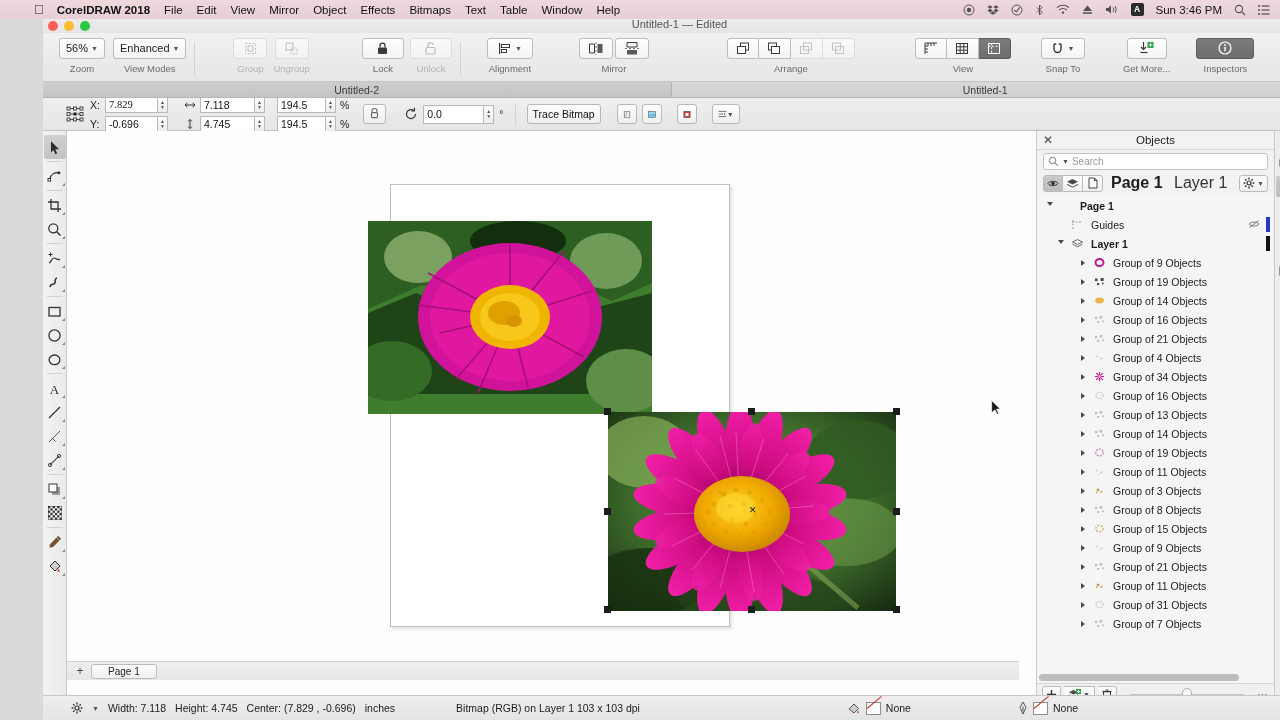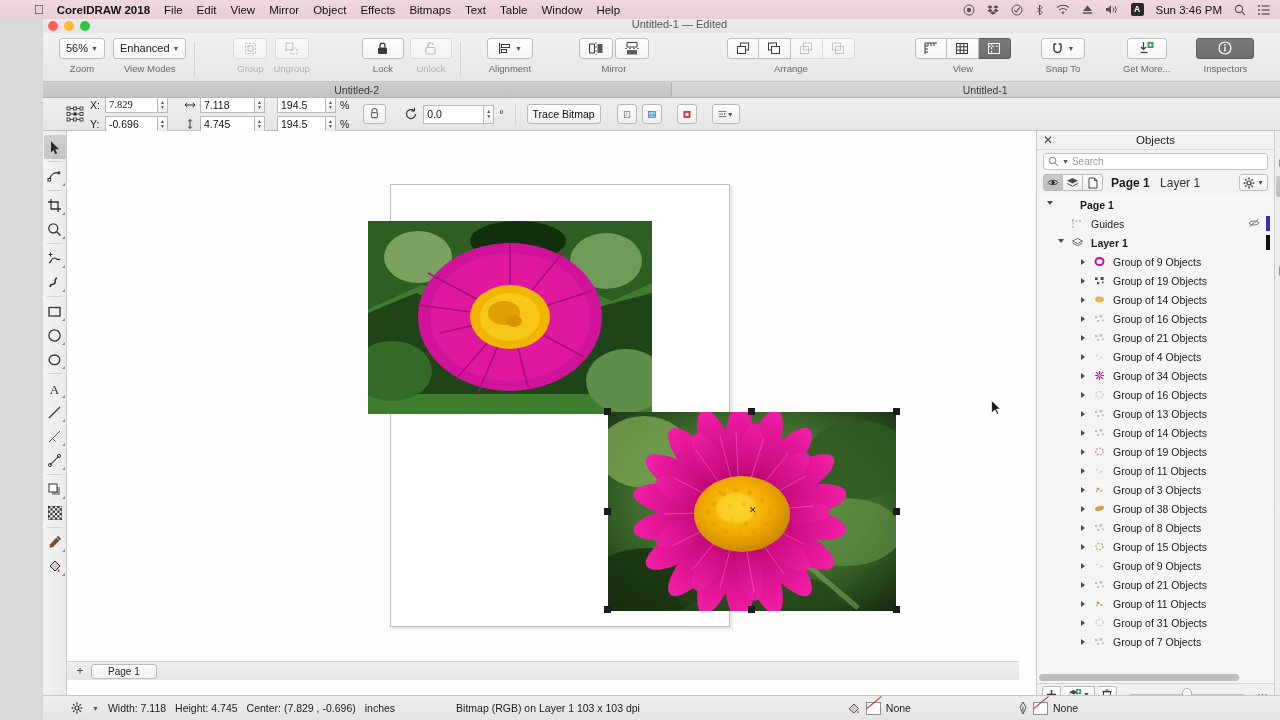--- a/index.html
+++ b/index.html
@@ -167,21 +167,21 @@
   }
   .vbtn {
     width: 20px; height: 17px; border: 1px solid #bcbcbc;
     background: linear-gradient(180deg,#fdfdfd,#efefef);
     display: flex; align-items: center; justify-content: center;
   }
   .vbtn.first { border-radius: 3px 0 0 3px; }
   .vbtn.mid { border-left: 0; }
   .vbtn.last { border-radius: 0 3px 3px 0; border-left: 0; }
   .vbtn.act { background: linear-gradient(180deg,#c9c9c9,#bdbdbd); }
-  .crumb { font-size: 12px; margin-left: 8px; }
+  .crumb { font-size: 16px; margin-left: 8px; }
   .crumb b { font-weight: bold; }
   .crumb span { margin-left: 7px; color: #333; }
   .gear {
     margin-left: auto; height: 17px; padding: 0 3px; border: 1px solid #bcbcbc; border-radius: 3px;
     background: linear-gradient(180deg,#fdfdfd,#efefef); display: flex; align-items: center; gap: 2px;
   }
   .tree { flex: 1; overflow: hidden; position: relative; background: #f5f5f5; }
   .trow { height: 19px; display: flex; align-items: center; font-size: 10.5px; color: #1b1b1b; position: relative; }
   .tri { width: 9px; height: 9px; display: inline-flex; align-items: center; justify-content: center; }
   .tri i { width: 0; height: 0; border-left: 4px solid #4a4a4a; border-top: 3px solid transparent; border-bottom: 3px solid transparent; display:block; }
@@ -1311,32 +1311,20 @@
                 <span style="width:7px"></span>
                 <span class="tlabel">Group of 3 Objects</span>
               </div>
               <div class="trow">
                 <span style="width:41px"></span>
                 <span class="tri">
                   <i></i>
                 </span>
                 <span style="width:6px"></span>
                 <span class="thumb"><svg width="13" height="11" viewBox="0 0 13 11">
-                    <ellipse cx="6.5" cy="5.5" rx="4.6" ry="2.4" fill="#cf9a4e" transform="rotate(-16 6.5 5.5)"></ellipse>
-                  </svg></span>
-                <span style="width:7px"></span>
-                <span class="tlabel">Group of 38 Objects</span>
-              </div>
-              <div class="trow">
-                <span style="width:41px"></span>
-                <span class="tri">
-                  <i></i>
-                </span>
-                <span style="width:6px"></span>
-                <span class="thumb"><svg width="13" height="11" viewBox="0 0 13 11">
                     <g fill="#bdbdbd">
                       <rect x="2" y="3" width="2.2" height="2.2"></rect>
                       <rect x="6.6" y="2" width="2.6" height="2.6"></rect>
                       <rect x="4.2" y="7" width="2" height="2"></rect>
                       <rect x="9" y="6.4" width="1.8" height="1.8"></rect>
                     </g>
                   </svg></span>
                 <span style="width:7px"></span>
                 <span class="tlabel">Group of 8 Objects</span>
               </div>

